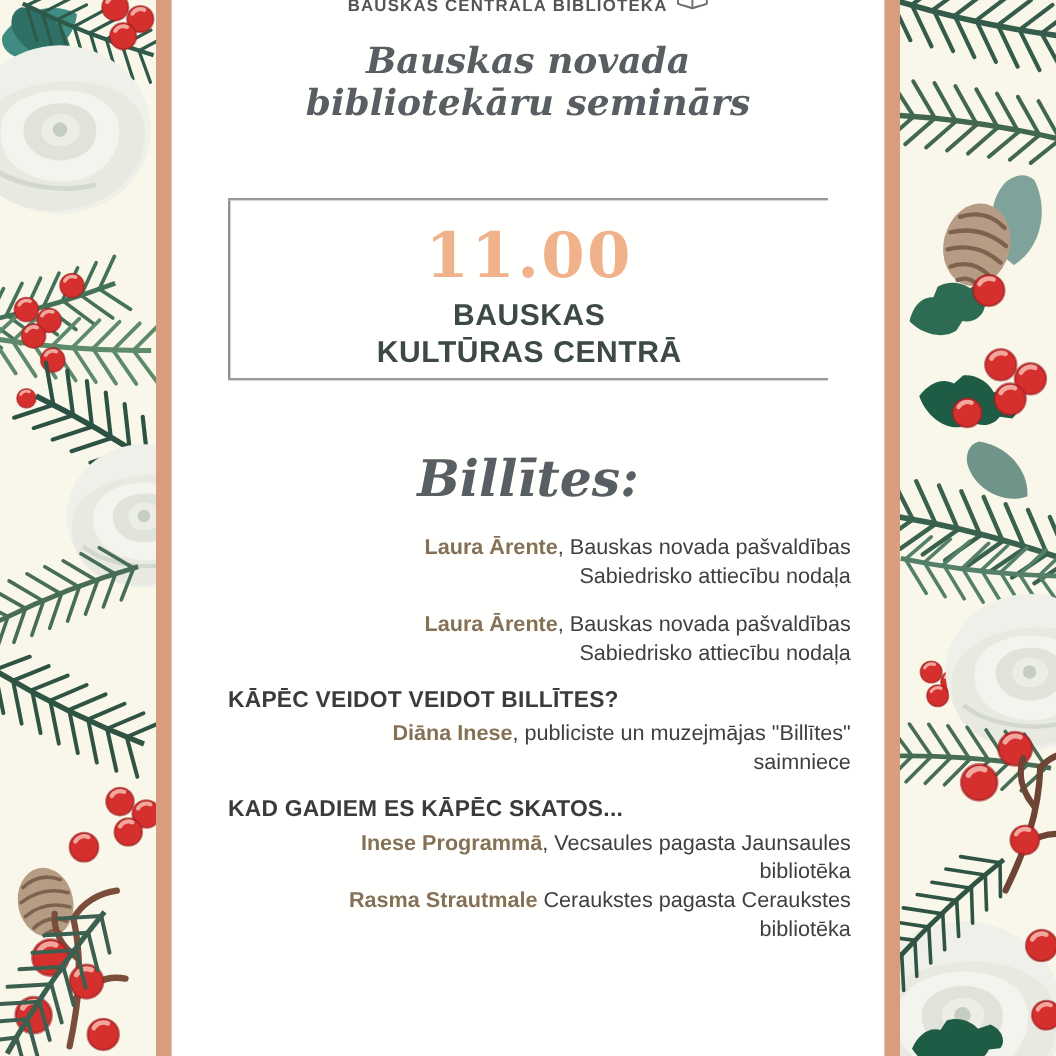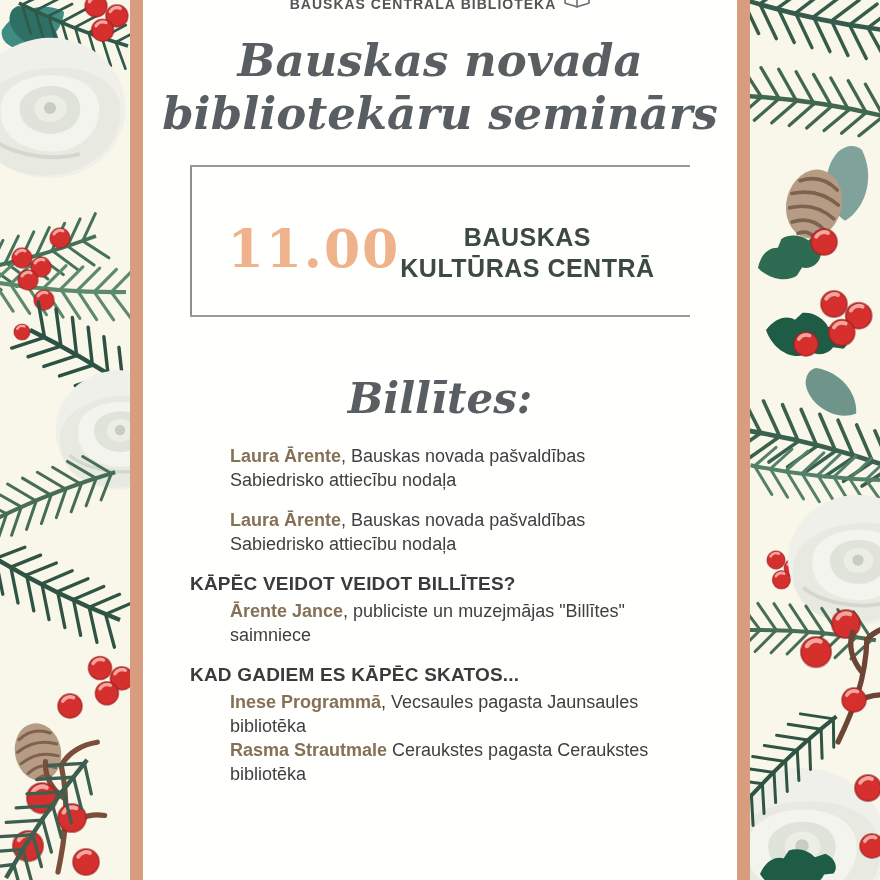--- a/index.html
+++ b/index.html
@@ -23,35 +23,35 @@
   }
   .logo-text{
     font-size:14px;font-weight:bold;letter-spacing:1px;color:#555;
     white-space:nowrap;padding-top:2px;
   }
   .logo-book{flex:0 0 auto;margin-top:-3px;}
   .title{
     position:absolute;top:34px;left:0;right:0;margin:0;
     text-align:center;white-space:pre-line;
     font-family:"DejaVu Serif", serif;font-style:italic;font-weight:700;
-    font-size:45px;line-height:1.18;color:#595e62;
+    font-size:30px;line-height:1.18;color:#595e62;
   }
   .info{
     position:absolute;top:165px;left:47px;right:47px;height:148px;
     border-top:2px solid #9a9a9a;border-bottom:2px solid #9a9a9a;
     display:flex;
   }
   .info-date{
     flex:0 0 255px;display:flex;align-items:center;justify-content:center;
     font-family:"DejaVu Serif", serif;font-weight:700;
     font-size:42px;letter-spacing:2px;color:#efb28a;
   }
   .info-venue{
     flex:1 1 auto;border-left:2px solid #8e8e8e;
-    display:flex;flex-direction:row;align-items:center;justify-content:center;
+    display:flex;flex-direction:column;align-items:center;justify-content:center;
     padding-top:16px;
   }
   .time{
     font-family:"DejaVu Serif", serif;font-weight:700;
     font-size:52px;line-height:1;letter-spacing:2px;color:#efb28a;
   }
   .venue{
     margin-top:8px;text-align:center;white-space:pre-line;
     font-size:25px;font-weight:bold;line-height:1.25;
     letter-spacing:0.5px;color:#3d4a43;
@@ -64,21 +64,21 @@
   }
   .prog-list{position:absolute;top:444px;left:47px;right:28px;}
   .prog-item{margin:0 0 16px 0;}
   .item-title{
     margin:0 0 4px 0;white-space:pre-line;
     font-size:19px;font-weight:600;line-height:23px;
     letter-spacing:0.2px;color:#3b3b3b;
   }
   .speaker{
     margin:0 0 0 40px;white-space:pre-line;
-    font-size:18px;line-height:24px;color:#3f3f3f;
+    font-size:18px;line-height:24px;color:#3f3f3f;text-align:right;
   }
   .sp-name{font-weight:bold;color:#857156;}
 </style>
 </head>
 <body>
 
 <svg width="0" height="0" style="position:absolute" aria-hidden="true">
   <defs>
     <g id="fir">
       <path d="M0 0Q65 -10 130 -8" stroke="currentColor" stroke-width="4" fill="none"></path>
@@ -233,21 +233,21 @@
 Sabiedrisko attiecību nodaļa</span></p>
       </section>
 
       <section class="prog-item">
         <p class="speaker"><strong class="sp-name">Laura Ārente</strong><span>, Bauskas novada pašvaldības
 Sabiedrisko attiecību nodaļa</span></p>
       </section>
 
       <section class="prog-item">
         <h3 class="item-title">KĀPĒC VEIDOT VEIDOT BILLĪTES?</h3>
-        <p class="speaker"><strong class="sp-name">Ārente Jance</strong><span>, publiciste un muzejmājas "Billītes"
+        <p class="speaker"><strong class="sp-name">Diāna Inese</strong><span>, publiciste un muzejmājas "Billītes"
 saimniece</span></p>
       </section>
 
       <section class="prog-item">
         <h3 class="item-title">KAD GADIEM ES KĀPĒC SKATOS...</h3>
         <p class="speaker"><strong class="sp-name">Inese Programmā</strong><span>, Vecsaules pagasta Jaunsaules
 bibliotēka</span></p>
         <p class="speaker"><strong class="sp-name">Rasma Strautmale</strong><span> Ceraukstes pagasta Ceraukstes
 bibliotēka</span></p>
       </section>

